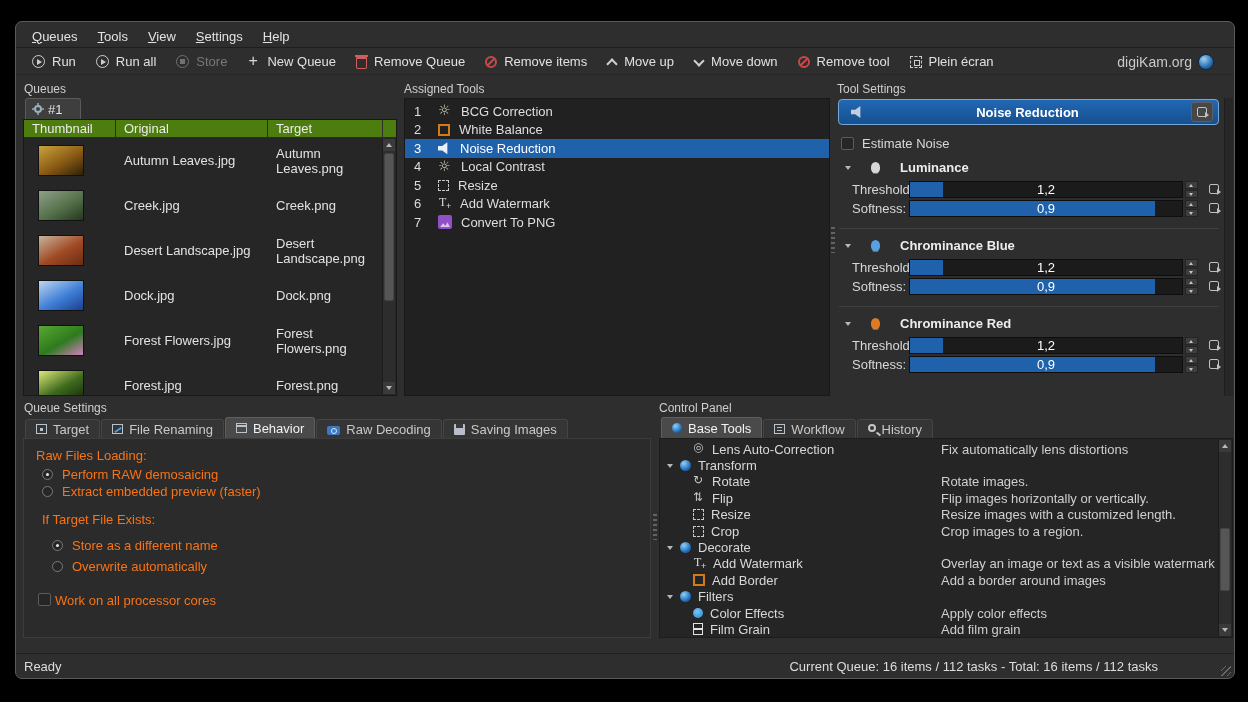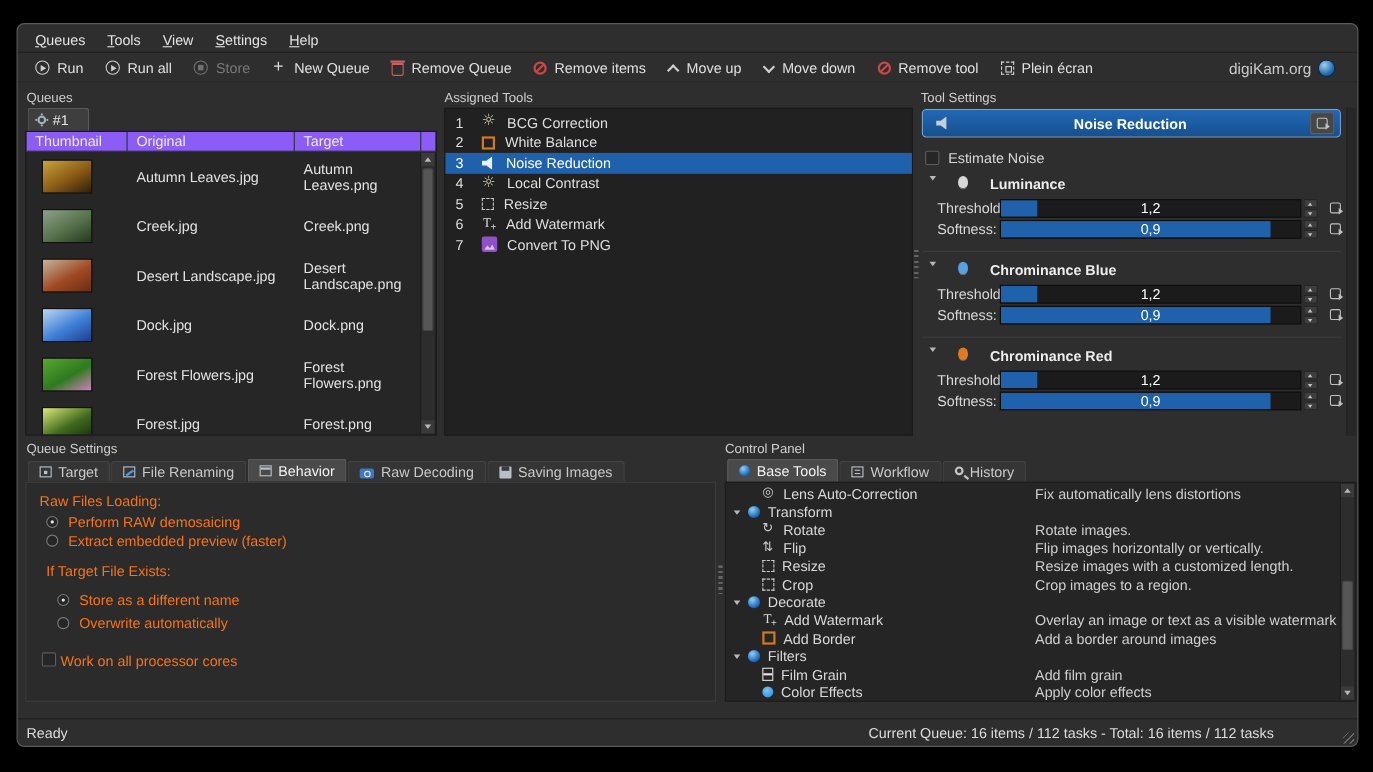--- a/index.html
+++ b/index.html
@@ -54,21 +54,21 @@
   .t-qsettings{left:8px;top:379px;} .t-cpanel{left:643px;top:379px;}
 
   
   .queues-panel{position:absolute;left:7px;top:76px;width:374px;height:298px;}
   .queue-tab{position:absolute;left:2px;top:0;height:21px;width:56px;background:#3e3e3e;border:1px solid #5a5a5a;
       border-bottom:none;border-radius:3px 3px 0 0;display:flex;align-items:center;gap:6px;padding-left:8px;
       font-size:13px;color:#e4e4e4;}
   .ic-gear{width:8px;height:8px;border:2px solid #9fb0bd;border-radius:50%;
       box-shadow:0 -5px 0 -3px #9fb0bd,0 5px 0 -3px #9fb0bd,-5px 0 0 -3px #9fb0bd,5px 0 0 -3px #9fb0bd;}
   .queue-table{position:absolute;left:0;top:21px;right:0;bottom:0;background:#262626;border:1px solid #191919;overflow:hidden;}
-  .qt-header{display:grid;grid-template-columns:92px 152px 1fr;height:18px;background:#8b5cf6;border-bottom:1px solid #2a2a2a;padding-right:13px;}
+  .qt-header{display:grid;grid-template-columns:92px 152px 1fr;height:18px;background:#4d7c0f;border-bottom:1px solid #2a2a2a;padding-right:13px;}
   .qt-col{font-size:13px;color:#ececec;padding:0 0 0 8px;line-height:18px;border-right:1px solid #2e2e2e;}
   .qt-body{position:absolute;left:0;right:13px;top:18px;bottom:0;overflow:hidden;}
   .qt-row{display:grid;grid-template-columns:92px 152px 1fr;height:45px;align-items:center;}
   .thumb{width:46px;height:31px;margin-left:14px;border:1px solid #111;}
   .qt-cell{font-size:13px;color:#e2e2e2;padding-left:8px;}
 
   
   .vscroll{position:absolute;width:13px;background:#2d2d2d;border-left:1px solid #1c1c1c;}
   .q-scroll{right:1px;top:19px;bottom:1px;}
   .sb-btn{position:absolute;left:0;width:12px;height:12px;background:#3a3a3a;}
@@ -109,21 +109,21 @@
       background:linear-gradient(#2268b4,#16508f);display:flex;align-items:center;padding:0 5px 0 12px;}
   .ts-title{flex:1;text-align:center;font-size:13px;font-weight:bold;color:#fff;}
   .ts-reset-btn{width:22px;height:20px;background:#474747;border:1px solid #5f5f5f;border-radius:3px;
       display:flex;align-items:center;justify-content:center;}
   .ic-reset{width:10px;height:10px;border:1px solid #c0c0c0;border-radius:2px;position:relative;display:inline-block;}
   .ic-reset::after{content:"";position:absolute;right:-3px;bottom:-2px;border-left:4px solid #c0c0c0;
       border-top:3px solid transparent;border-bottom:3px solid transparent;}
   .ts-row-check{display:flex;align-items:center;gap:8px;margin:11px 0 0 5px;font-size:13px;color:#d8d8d8;}
   .checkbox{width:13px;height:13px;background:#262626;border:1px solid #5c5c5c;border-radius:2px;flex:none;}
   .ts-sep{border-top:1px solid #3f3f3f;margin:11px 14px 0 3px;}
-  .sec-header{display:flex;gap:20px;margin:9px 0 5px 9px;font-size:13px;font-weight:bold;color:#ededed;}
+  .sec-header{display:flex;align-items:center;gap:20px;margin:9px 0 5px 9px;font-size:13px;font-weight:bold;color:#ededed;}
   .exp-arrow{width:0;height:0;border-top:4px solid #b8b8b8;border-left:3.5px solid transparent;
       border-right:3.5px solid transparent;flex:none;}
   .ic-bulb{width:9px;height:11px;border-radius:50% 50% 42% 42%;flex:none;box-shadow:0 2px 0 -1px #6f6f6f;}
   .param-row{display:grid;grid-template-columns:57px 1fr 15px 21px;align-items:center;margin:1px 14px 1px 16px;height:18px;}
   .param-label{font-size:13px;color:#d8d8d8;}
   .track{position:relative;height:17px;background:#1b1b1b;border:1px solid #0e0e0e;overflow:hidden;}
   .fill{position:absolute;left:0;top:0;bottom:0;background:#1f62ab;}
   .val{position:absolute;left:0;right:0;text-align:center;font-size:13px;color:#fff;line-height:15px;}
   .spin{display:flex;flex-direction:column;margin-left:2px;gap:1px;}
   .sp{width:13px;height:8px;background:#3e3e3e;border:1px solid #242424;position:relative;}
@@ -582,28 +582,28 @@
               <span class="ic tre-border ic-border"></span>
               <span class="tree-label">Add Border</span>
               <span class="tree-desc">Add a border around images</span>
             </div>
             <div class="tree-row lvl0">
               <span class="exp-arrow"></span>
               <span class="ic tre-sphere ic-sphere"></span>
               <span class="tree-label">Filters</span>
             </div>
             <div class="tree-row lvl1">
+              <span class="ic tre-colorfx ic-colorfx"></span>
+              <span class="tree-label">Color Effects</span>
+              <span class="tree-desc">Apply color effects</span>
+            </div>
+            <div class="tree-row lvl1">
               <span class="ic tre-film ic-film"></span>
               <span class="tree-label">Film Grain</span>
               <span class="tree-desc">Add film grain</span>
-            </div>
-            <div class="tree-row lvl1">
-              <span class="ic tre-colorfx ic-colorfx"></span>
-              <span class="tree-label">Color Effects</span>
-              <span class="tree-desc">Apply color effects</span>
             </div>
           </div>
         <div class="vscroll cp-scroll">
           <span class="sb-btn sb-up"></span>
           <span class="sb-thumb"></span>
           <span class="sb-btn sb-down"></span>
         </div>
       </div>
     </div>
 

